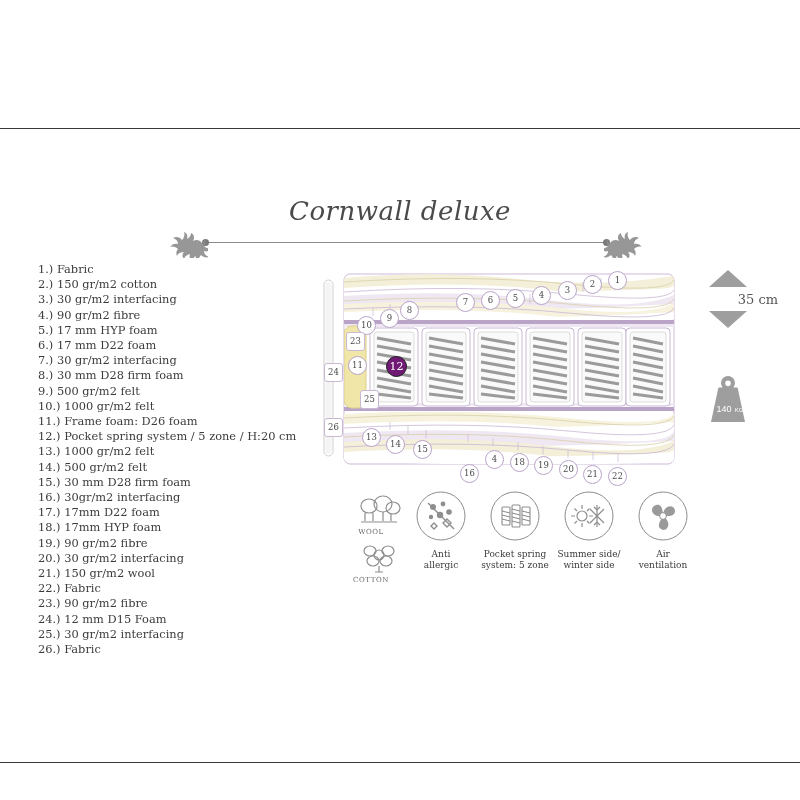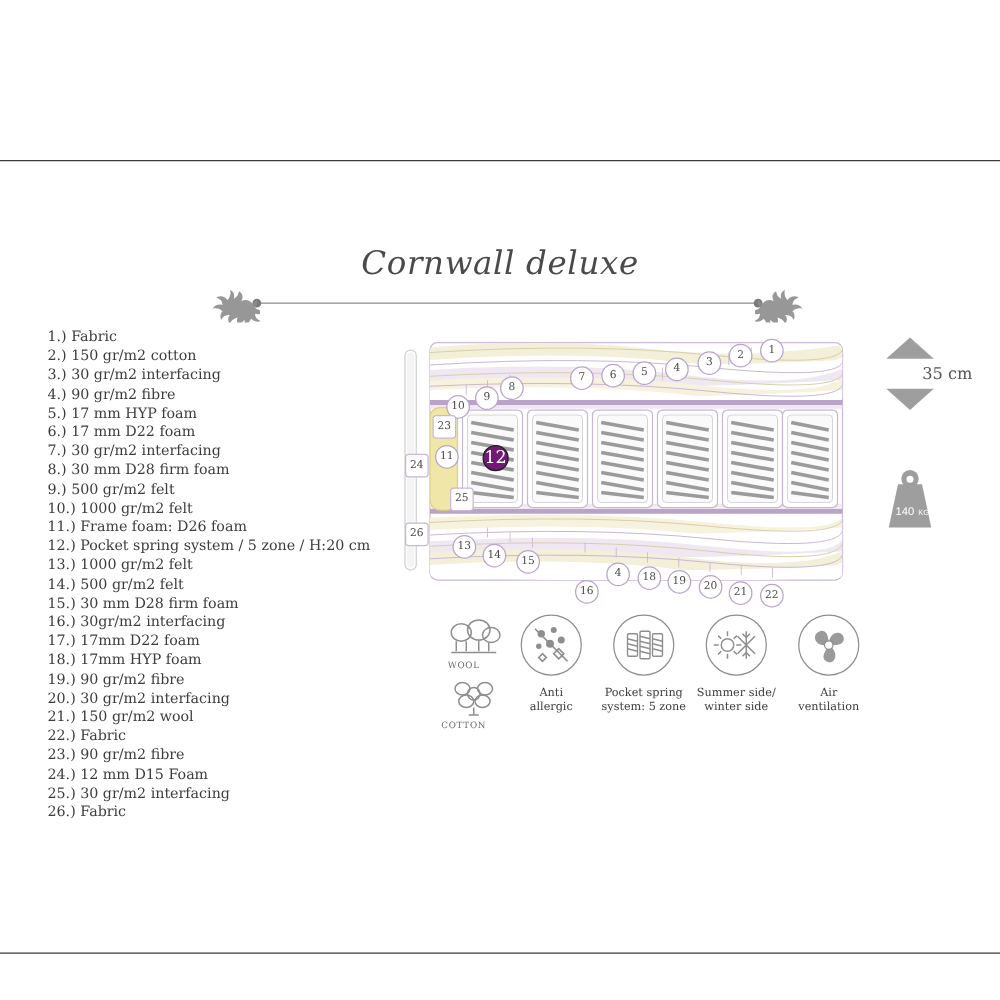--- a/index.html
+++ b/index.html
@@ -138,21 +138,21 @@
     font-size: 8.5px;
     line-height: 16px;
     text-align: center;
   }
   .bub.dark {
     background: #701a75;
     border-color: #1d1d1d;
     color: #ffffff;
     width: 19px; height: 19px;
     line-height: 19px;
-    font-size: 14px;
+    font-size: 11px;
   }
   .bub.square {
     border-radius: 3px;
     border-color: #c9b8d4;
   }
 
   
   #features {
     position: absolute;
     left: 344px; top: 490px;

